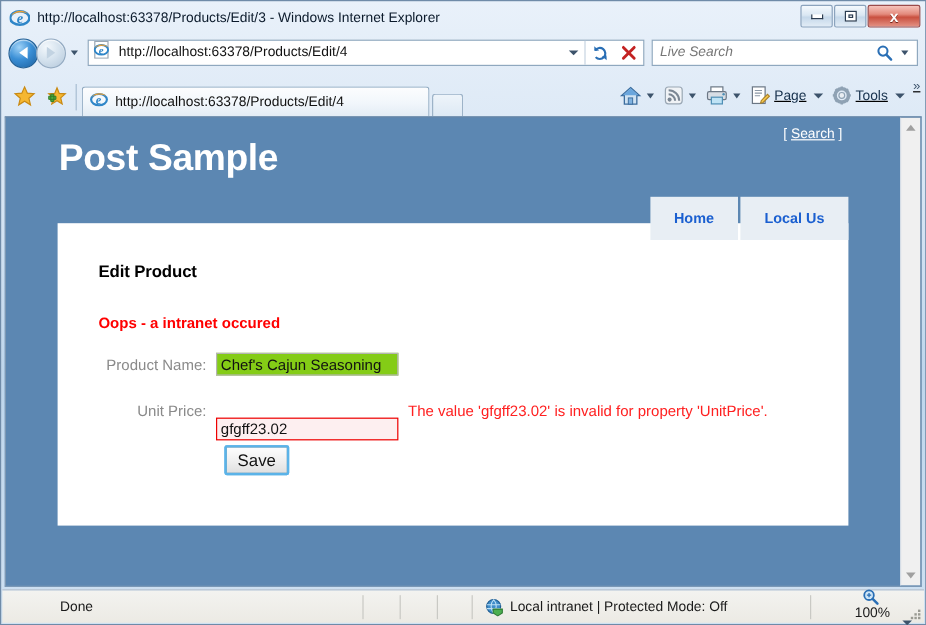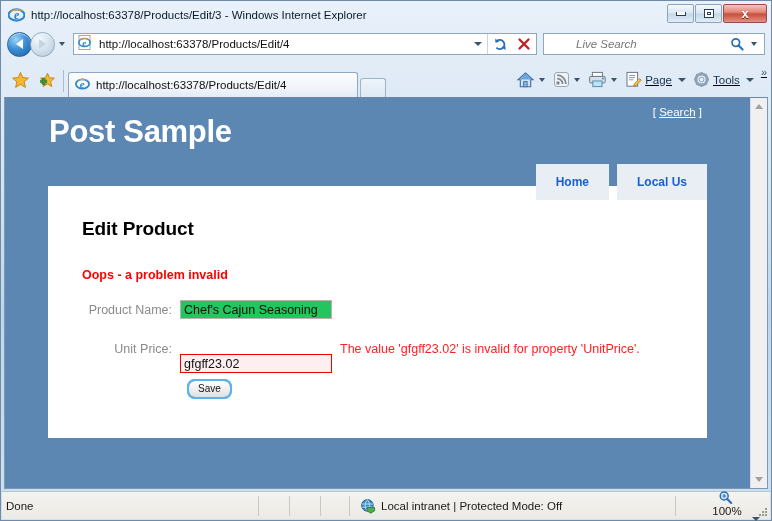--- a/index.html
+++ b/index.html
@@ -98,21 +98,21 @@
   .addr-url { flex:1 1 auto; font-size: 11.5px; color: #111; white-space: nowrap; overflow: hidden; }
   .addr-drop { width: 18px; height: 20px; display:flex;align-items:center;justify-content:center; }
   .addr-sep { width:1px; height:20px; background:#c7d5e2; }
   .addr-icon-btn { width: 24px; height: 20px; display:flex;align-items:center;justify-content:center; }
 
   .searchbox {
     flex: 0 0 222px; height: 22px; margin-left: 6px;
     background: #fff; border: 1px solid #8fa8bf;
     display: flex; align-items: center; padding: 0 2px 0 6px;
   }
-  .searchbox .ph { flex:1 1 auto; font-size: 11.5px; color: #767676; font-style: italic; margin-left: 26px; }
+  .searchbox .ph { flex:1 1 auto; font-size: 11.5px; color: #767676; font-style: italic; }
   .mag { width: 18px; display:flex;align-items:center;justify-content:center; }
   .search-drop { width: 16px; display:flex;align-items:center;justify-content:center; }
 
   
   .tabrow {
     position: absolute; left: 0; top: 59px; right: 0; height: 37px;
     display: flex; align-items: flex-end; padding: 0 4px 0 6px;
   }
   .favbtns { display:flex; align-items:center; height:30px; padding-bottom:4px; }
   .star-btn { width: 26px; height:26px; display:flex;align-items:center;justify-content:center; }
@@ -175,78 +175,78 @@
     letter-spacing: -0.3px;
   }
   .nav-tabs {
     position: absolute; right: 43px; top: 66px;
     display: flex;
   }
   .nav-tab {
     background: #e8eef4;
     color: #1a5fd0; font-weight: bold; font-size: 12px;
     padding: 11px 20px 11px 20px;
-    margin-left: 8px;
+    margin-left: 2px;
     text-align: center;
   }
   .nav-tab a { color: #1a5fd0; text-decoration: none; }
 
   .main-card {
     margin: 0 43px 0 43px;
     background: #fff;
     min-height: 252px;
     padding: 32px 0 0 0;
   }
   .card-inner { padding: 0 34px; }
   h2.page-h2 {
-    margin: 0 0 0 0; font-size: 19px; color: #000; font-weight: bold;
+    margin: 0 0 0 0; font-size: 14px; color: #000; font-weight: bold;
     letter-spacing: -0.1px;
   }
   .error-summary {
     margin: 28px 0 0 0; font-size: 12.5px; font-weight: bold; color: #ff0000;
   }
   .form-grid { margin-top: 18px; }
   .frow { display: flex; align-items: center; margin-bottom: 5px; }
   .flabel {
     width: 98px; text-align: right; padding-right: 8px;
     font-size: 12.5px; color: #8a8a8a;
   }
   .tbox {
     width: 152px; height: 19px;
     border: 1px solid #b5b5b5;
-    background: #22c55e; font-size: 12.5px; color: #111;
+    background: #84cc16; font-size: 12.5px; color: #111;
     padding: 0 3px; font-family: "Liberation Sans", sans-serif;
     line-height: 17px;
   }
   .tbox.err { border: 1px solid #ee0000; background: #fdeff0; margin-top: 30px; }
   .field-error {
     margin-left: 8px; font-size: 12.5px; color: #ff2020; white-space: nowrap; text-align: right;
   }
   .savewrap { margin-left: 106px; margin-top: 5px; }
   .savebtn {
     font-family: "Liberation Sans", sans-serif;
-    font-size: 10px; color: #111;
+    font-size: 14px; color: #111;
     padding: 2px 9px 3px 9px;
     background: linear-gradient(to bottom,#fdfdfd 0%,#f0f0f0 50%,#e0e0e0 100%);
     border: 1px solid #8d8d8d;
     outline: 2px solid #5bb3e8;
     outline-offset: -1px;
     box-shadow: 0 0 0 1px #5bb3e8;
-    border-radius: 7px;
+    border-radius: 1px;
   }
 
   
   .statusbar {
     position: absolute; left: 1px; right: 1px; bottom: 1px; height: 28px;
     background: linear-gradient(to bottom,#f3f3f0 0%,#eceae4 100%);
     border-top: 1px solid #b8c4d0;
     display: flex; align-items: center;
     font-size: 11.5px; color: #1a1a1a;
   }
-  .st-done { padding-left: 4px; width: 256px; }
+  .st-done { padding-left: 4px; width: 256px; margin-left: 44px; }
   .st-seg { border-left: 1px solid #c9c9c4; height: 20px; }
   .st-blank1 { width: 30px; }
   .st-blank2 { width: 30px; }
   .st-blank3 { width: 28px; }
   .st-zone { flex: 1 1 auto; display: flex; align-items: center; padding-left: 10px; }
   .zone-ico { width: 16px; height: 16px; margin-right: 5px; }
   .st-zoom { width: 94px; display: flex; align-items: center; padding-left: 8px; flex-direction: column; }
   .zoom-ico { width: 15px; height: 15px; margin-right: 3px; }
   .zoom-drop { margin-left: auto; padding-right: 10px; display:flex;align-items:center; }
   .resizer { position: absolute; right: 2px; bottom: 2px; width: 10px; height: 10px; }
@@ -438,21 +438,21 @@
           </div>
           <div class="nav-tab">
             <a href="#">Local Us</a>
           </div>
         </div>
       </div>
 
       <div class="main-card">
         <div class="card-inner">
           <h2 class="page-h2">Edit Product</h2>
-          <div class="error-summary">Oops - a problem invalid</div>
+          <div class="error-summary">Oops - a intranet occured</div>
 
           <div class="form-grid">
             <div class="frow">
               <label class="flabel">Product Name:</label>
               <input class="tbox" type="text" value="Chef's Cajun Seasoning" style="">
             </div>
             <div class="frow">
               <label class="flabel">Unit Price:</label>
               <input class="tbox err" type="text" value="gfgff23.02" style="">
               <span class="field-error">The value 'gfgff23.02' is invalid for property 'UnitPrice'.</span>

